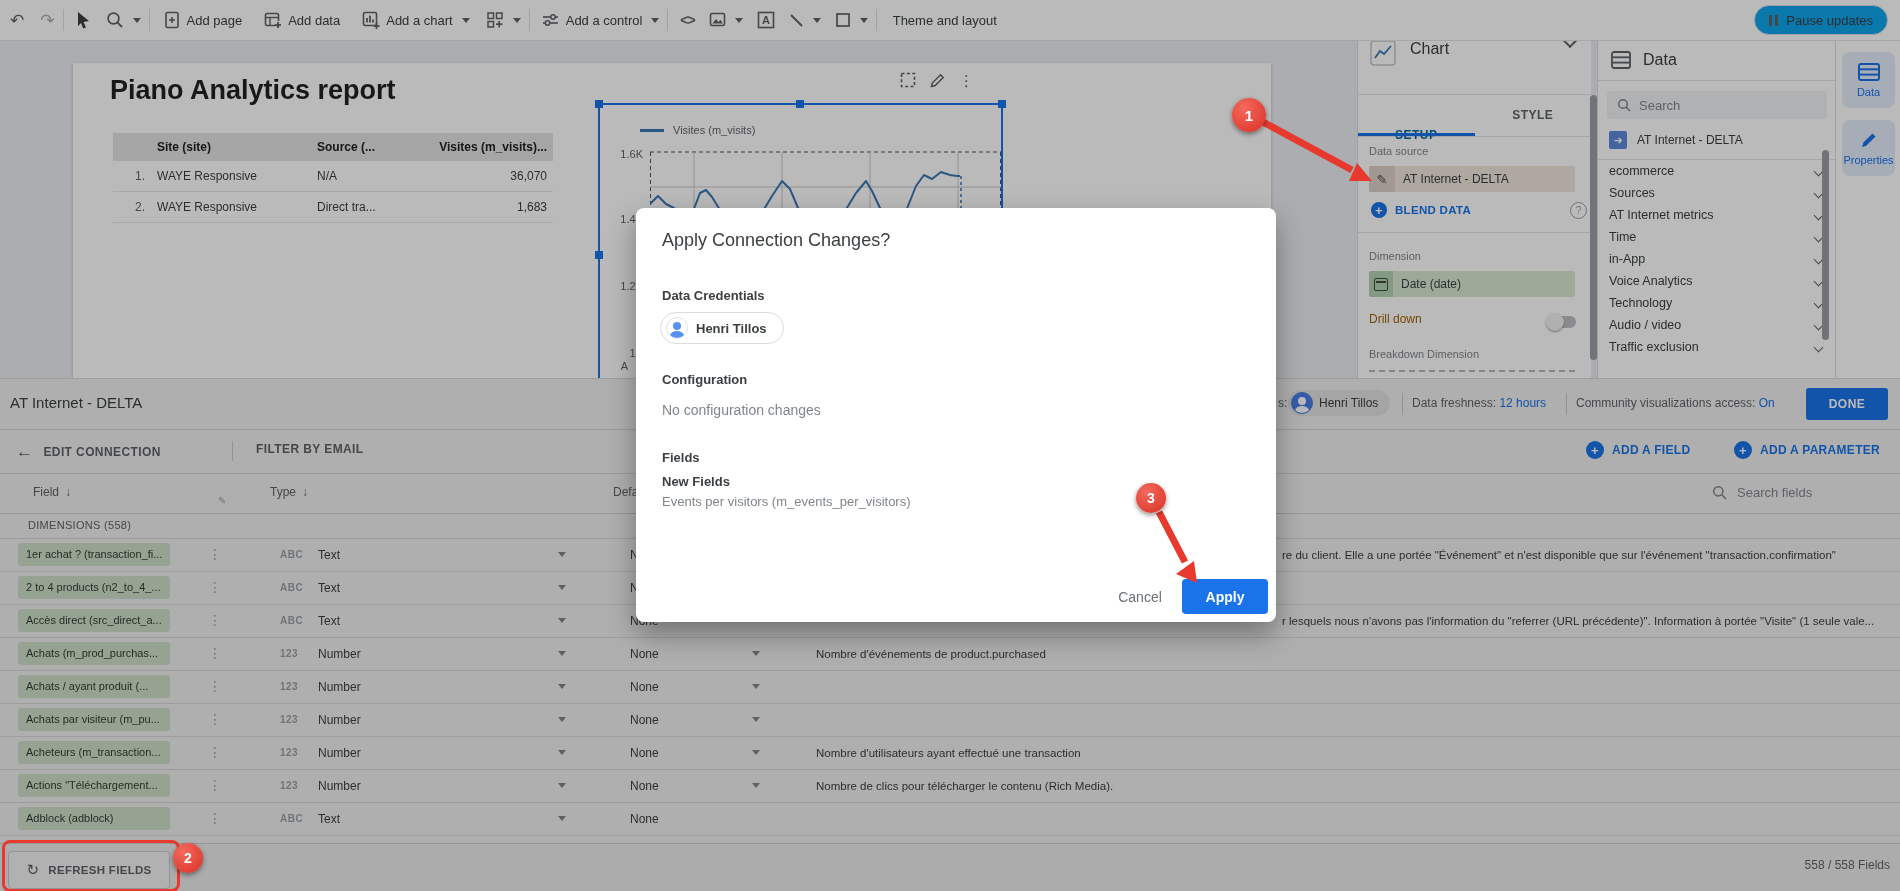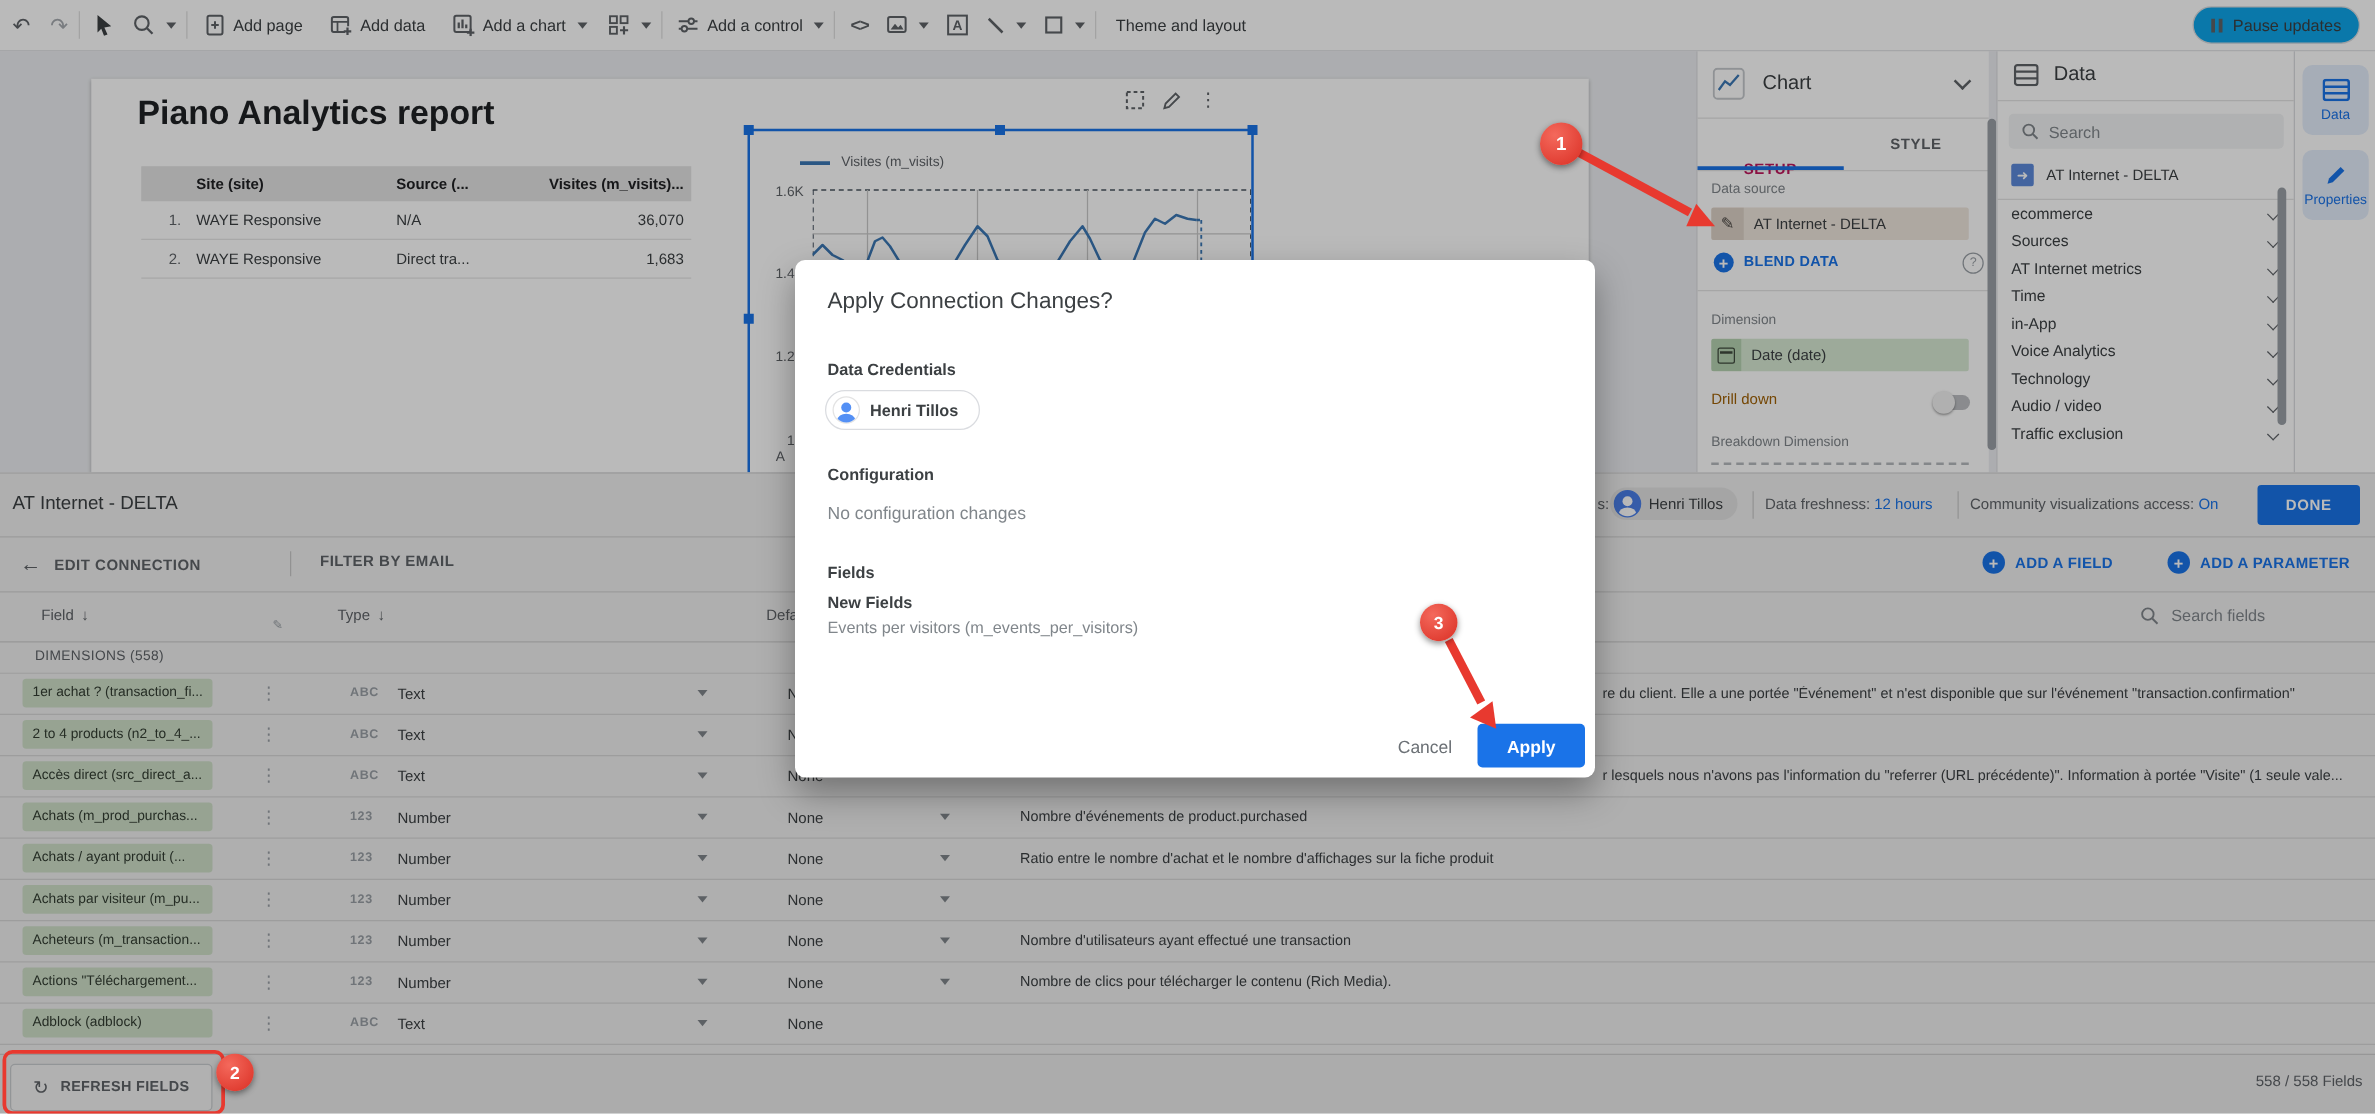--- a/index.html
+++ b/index.html
@@ -28,26 +28,26 @@
   .ct .val{text-align:right;padding-right:6px;}
   
   .chart-tools{position:absolute;left:900px;top:72px;display:flex;gap:14px;align-items:center;color:#5f6368;}
   .legend{position:absolute;left:640px;top:124px;display:flex;align-items:center;gap:9px;font-size:11px;color:#5f6368;}
   .legend .sw{width:24px;height:3px;background:#3b78b5;}
   .ytick{position:absolute;width:36px;text-align:right;font-size:11px;color:#5f6368;}
   .sel-line{position:absolute;background:#1a73e8;}
   .handle{position:absolute;width:8px;height:8px;background:#1a73e8;transform:translate(-50%,-50%);}
   
   .setup{position:absolute;left:1357px;top:40px;width:233px;height:338px;background:#fff;border-left:1px solid #dadce0;}
-  .sp-head{position:absolute;left:0;top:0;width:100%;height:54px;border-bottom:1px solid #e4e4e4;display:flex;align-items:center;}
+  .sp-head{position:absolute;left:0;top:0;width:100%;height:54px;border-bottom:1px solid #e4e4e4;display:flex;}
   .sp-head .name{font-size:16px;color:#3c4043;margin-left:14px;}
   .chev{width:8px;height:8px;border-right:2px solid #5f6368;border-bottom:2px solid #5f6368;transform:rotate(45deg);display:inline-block;}
   .tabs{position:absolute;top:54px;left:0;width:100%;height:42px;border-bottom:1px solid #e4e4e4;display:flex;}
   .tab{flex:1;display:flex;align-items:center;justify-content:center;font-size:12px;font-weight:700;letter-spacing:.5px;color:#5f6368;position:relative;}
-  .tab.active{color:#be185d;margin-top:40px;}
+  .tab.active{color:#0369a1;margin-top:40px;}
   .tab.active::after{content:"";position:absolute;left:0;bottom:0;width:100%;height:3px;background:#1a73e8;}
   .sec-label{font-size:11px;color:#80868b;}
   .src-field{position:absolute;left:11px;top:126px;width:206px;height:26px;display:flex;background:#efe6dd;border-radius:2px;overflow:hidden;}
   .src-field .pic{width:26px;background:#ddd2c7;display:flex;align-items:center;justify-content:center;color:#4e4a46;font-size:13px;}
   .src-field .txt{display:flex;align-items:center;padding-left:8px;font-size:12px;color:#3c4043;}
   .blend{position:absolute;left:13px;top:162px;display:flex;align-items:center;gap:8px;font-size:11.5px;font-weight:700;color:#1a73e8;letter-spacing:.3px;}
   .plus-c{width:16px;height:16px;border-radius:50%;background:#1a73e8;color:#fff;display:flex;align-items:center;justify-content:center;font-size:13px;line-height:1;}
   .help{position:absolute;left:212px;top:162px;width:15px;height:15px;border:1.5px solid #9aa0a6;border-radius:50%;color:#9aa0a6;font-size:10px;display:flex;align-items:center;justify-content:center;}
   .sp-div{position:absolute;left:0;top:192px;width:100%;height:1px;background:#e4e4e4;}
   .dim-chip{position:absolute;left:11px;top:231px;width:206px;height:26px;display:flex;background:#d7ead3;border-radius:2px;overflow:hidden;}
@@ -517,21 +517,20 @@
           <span class="fr-desc" style="left: 816px;">Nombre d'événements de product.purchased</span>
         </div>
         <div class="fr">
           <span class="fr-chip">Achats / ayant produit (...</span>
           <span class="fr-dots">⋮</span>
           <span class="fr-ticon">123</span>
           <span class="fr-tlabel">Number</span>
           <span class="fr-caret" style="left: 558px;"></span>
           <span class="fr-agg">None</span>
           <span class="fr-caret" style="left: 752px;"></span>
-          <span class="fr-desc" style="left: 816px;">Ratio entre le nombre d'achat et le nombre d'affichages sur la fiche produit</span>
         </div>
         <div class="fr">
           <span class="fr-chip">Achats par visiteur (m_pu...</span>
           <span class="fr-dots">⋮</span>
           <span class="fr-ticon">123</span>
           <span class="fr-tlabel">Number</span>
           <span class="fr-caret" style="left: 558px;"></span>
           <span class="fr-agg">None</span>
           <span class="fr-caret" style="left: 752px;"></span>
         </div>

